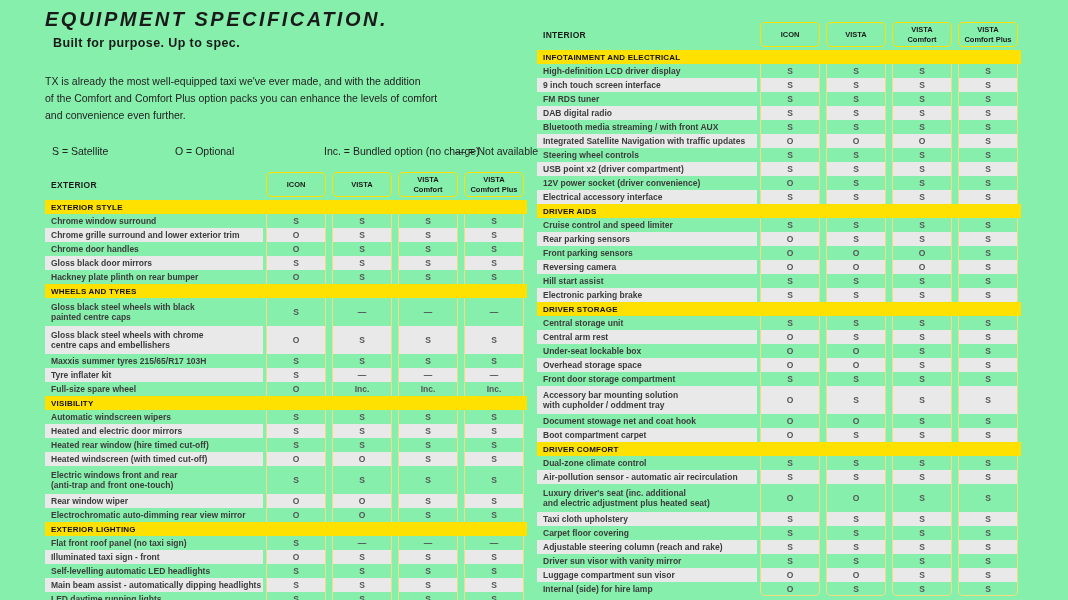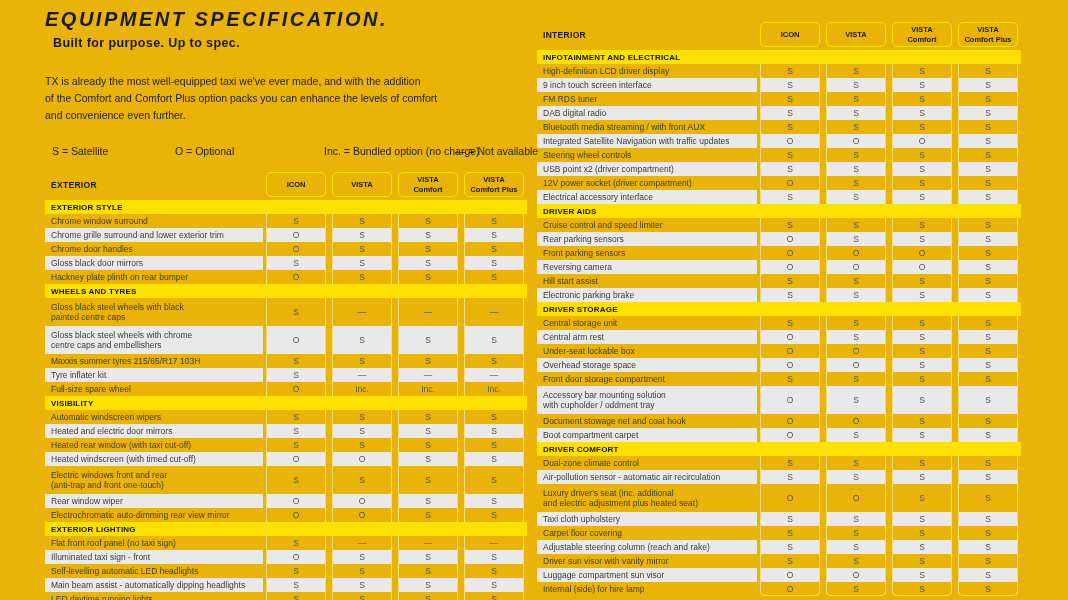--- a/index.html
+++ b/index.html
@@ -6,21 +6,21 @@
     --yellow:#FFE100;
     --colborder:#F2DE7E;
     --alt:#E9E9E9;
     --ink:#1a1a1a;
     --label:#3c3c3c;
     --value:#565656;
   }
   *{margin:0;padding:0;box-sizing:border-box;}
   html,body{width:1068px;height:600px;background:#ffffff;overflow:hidden;
     font-family:"Liberation Sans",sans-serif;}
-  .page{position:relative;width:1068px;height:600px;background:#eab308;}
+  .page{position:relative;width:1068px;height:600px;background:#86efac;}
 
   .left-col{position:absolute;left:45px;top:8px;width:482px;}
   .right-col{position:absolute;left:537px;top:22px;width:484px;}
 
   .title{font-size:20px;font-weight:800;font-style:italic;letter-spacing:2.5px;
     color:var(--ink);margin:0 0 5px 0;white-space:nowrap;}
   .subtitle{font-size:12.5px;font-weight:bold;letter-spacing:.4px;color:var(--ink);
     margin:0 0 23px 8px;}
   .intro{font-size:10.5px;line-height:17px;color:#222;white-space:pre-line;
     margin:8px 0 21px 0;}
@@ -33,21 +33,21 @@
 
   .spec-table{width:100%;}
   .thead{display:flex;height:25px;margin-bottom:3px;}
   .tname{flex:1;padding-left:6px;font-size:8.5px;font-weight:bold;letter-spacing:.3px;
     color:var(--ink);display:flex;align-items:center;}
   .hcell{width:60px;margin:0 3px;border:1.5px solid var(--yellow);border-radius:5px;
     display:flex;align-items:center;justify-content:center;text-align:center;
     font-size:7.5px;font-weight:bold;color:var(--ink);white-space:pre-line;line-height:1.25;}
   .sbar{height:14px;background:var(--yellow);display:flex;align-items:center;
     padding-left:6px;font-size:8px;font-weight:bold;letter-spacing:.2px;color:#111;}
-  .row{display:flex;height:14px;}
+  .row{display:flex;height:14px;font-weight:bold;}
   .row.dbl{height:28px;}
   .lbl{flex:1;padding-left:6px;font-size:8.5px;color:var(--label);display:flex;
     align-items:center;white-space:pre-line;line-height:1.18;}
   .val{width:60px;margin:0 3px;display:flex;align-items:center;justify-content:center;
     font-size:8.5px;color:var(--value);
     border-left:1px solid var(--colborder);border-right:1px solid var(--colborder);}
   .row.alt .lbl,.row.alt .val{background:var(--alt);}
   .row.lastrow .val{border-bottom:1px solid var(--colborder);border-radius:0 0 5px 5px;}
 </style>
 </head>
@@ -159,21 +159,21 @@
           <div class="val">S</div>
         </div>
         <div class="row alt">
           <div class="lbl">Heated and electric door mirrors</div>
           <div class="val">S</div>
           <div class="val">S</div>
           <div class="val">S</div>
           <div class="val">S</div>
         </div>
         <div class="row">
-          <div class="lbl">Heated rear window (with taxi cut-off)</div>
+          <div class="lbl">Heated rear window (hire timed cut-off)</div>
           <div class="val">S</div>
           <div class="val">S</div>
           <div class="val">S</div>
           <div class="val">S</div>
         </div>
         <div class="row alt">
           <div class="lbl">Heated windscreen (with timed cut-off)</div>
           <div class="val">O</div>
           <div class="val">O</div>
           <div class="val">S</div>
@@ -301,21 +301,21 @@
           <div class="val">S</div>
         </div>
         <div class="row alt">
           <div class="lbl">USB point x2 (driver compartment)</div>
           <div class="val">S</div>
           <div class="val">S</div>
           <div class="val">S</div>
           <div class="val">S</div>
         </div>
         <div class="row">
-          <div class="lbl">12V power socket (driver compartment)</div>
+          <div class="lbl">12V power socket (driver convenience)</div>
           <div class="val">O</div>
           <div class="val">S</div>
           <div class="val">S</div>
           <div class="val">S</div>
         </div>
         <div class="row alt">
           <div class="lbl">Electrical accessory interface</div>
           <div class="val">S</div>
           <div class="val">S</div>
           <div class="val">S</div>

